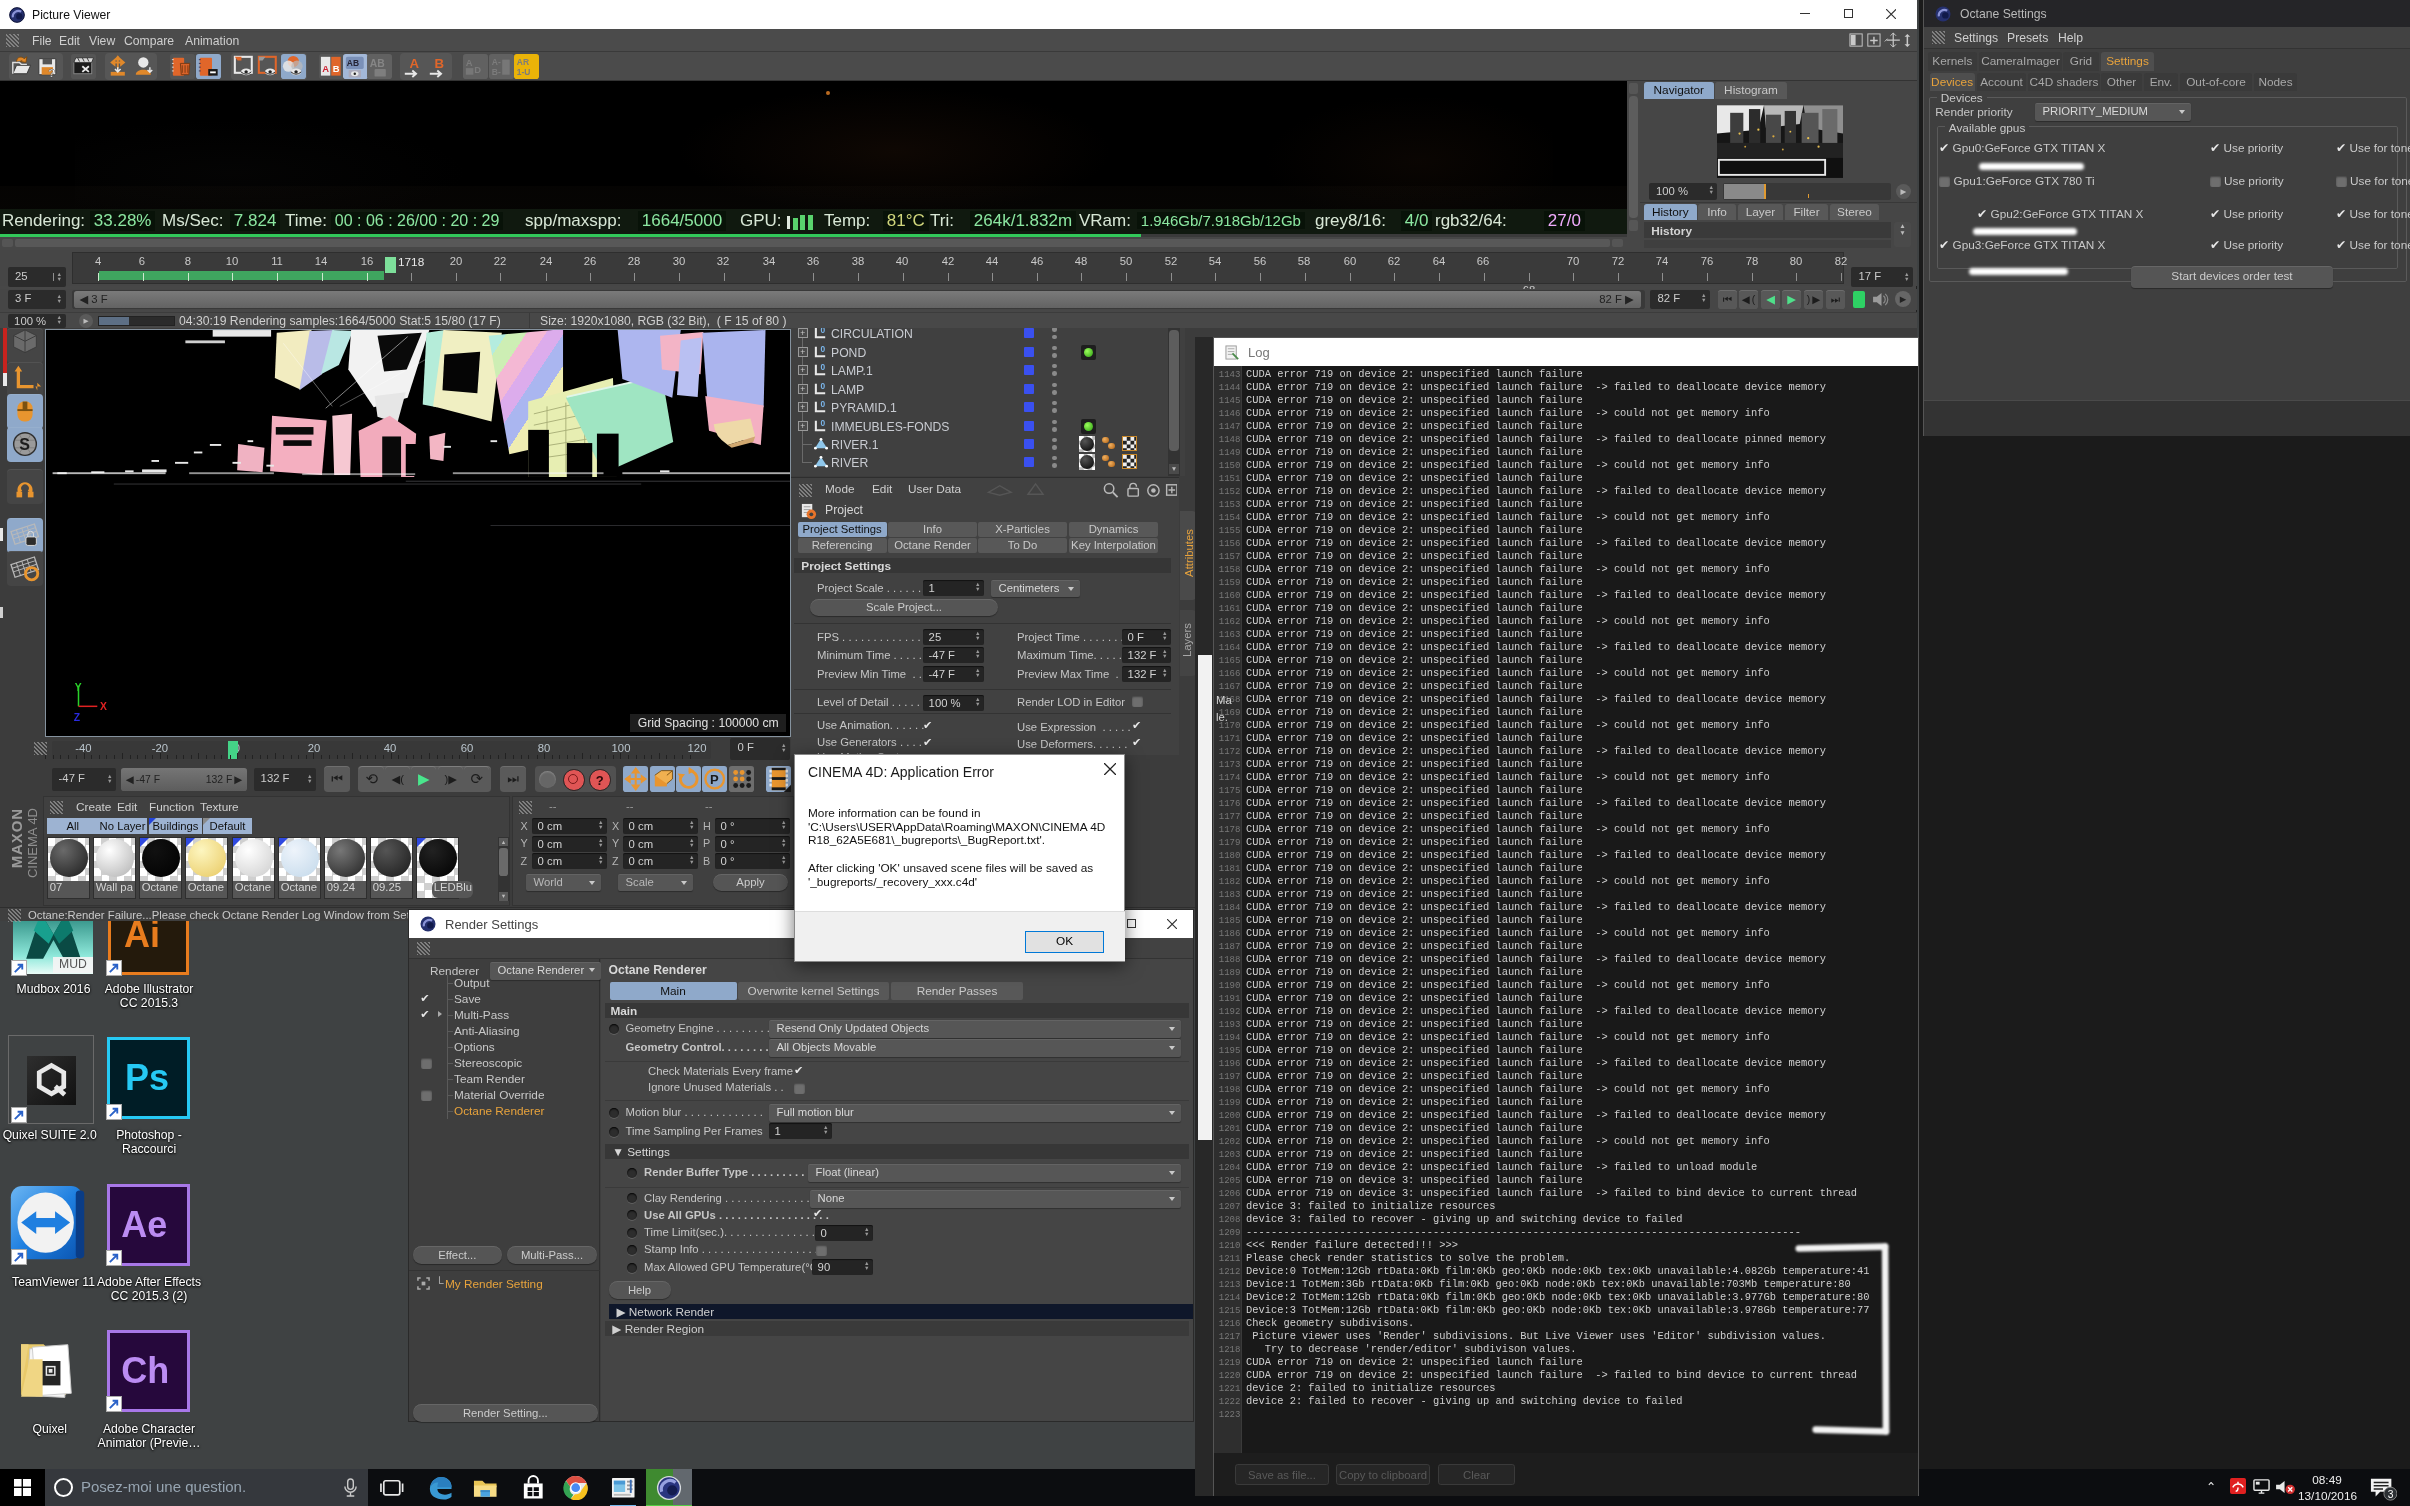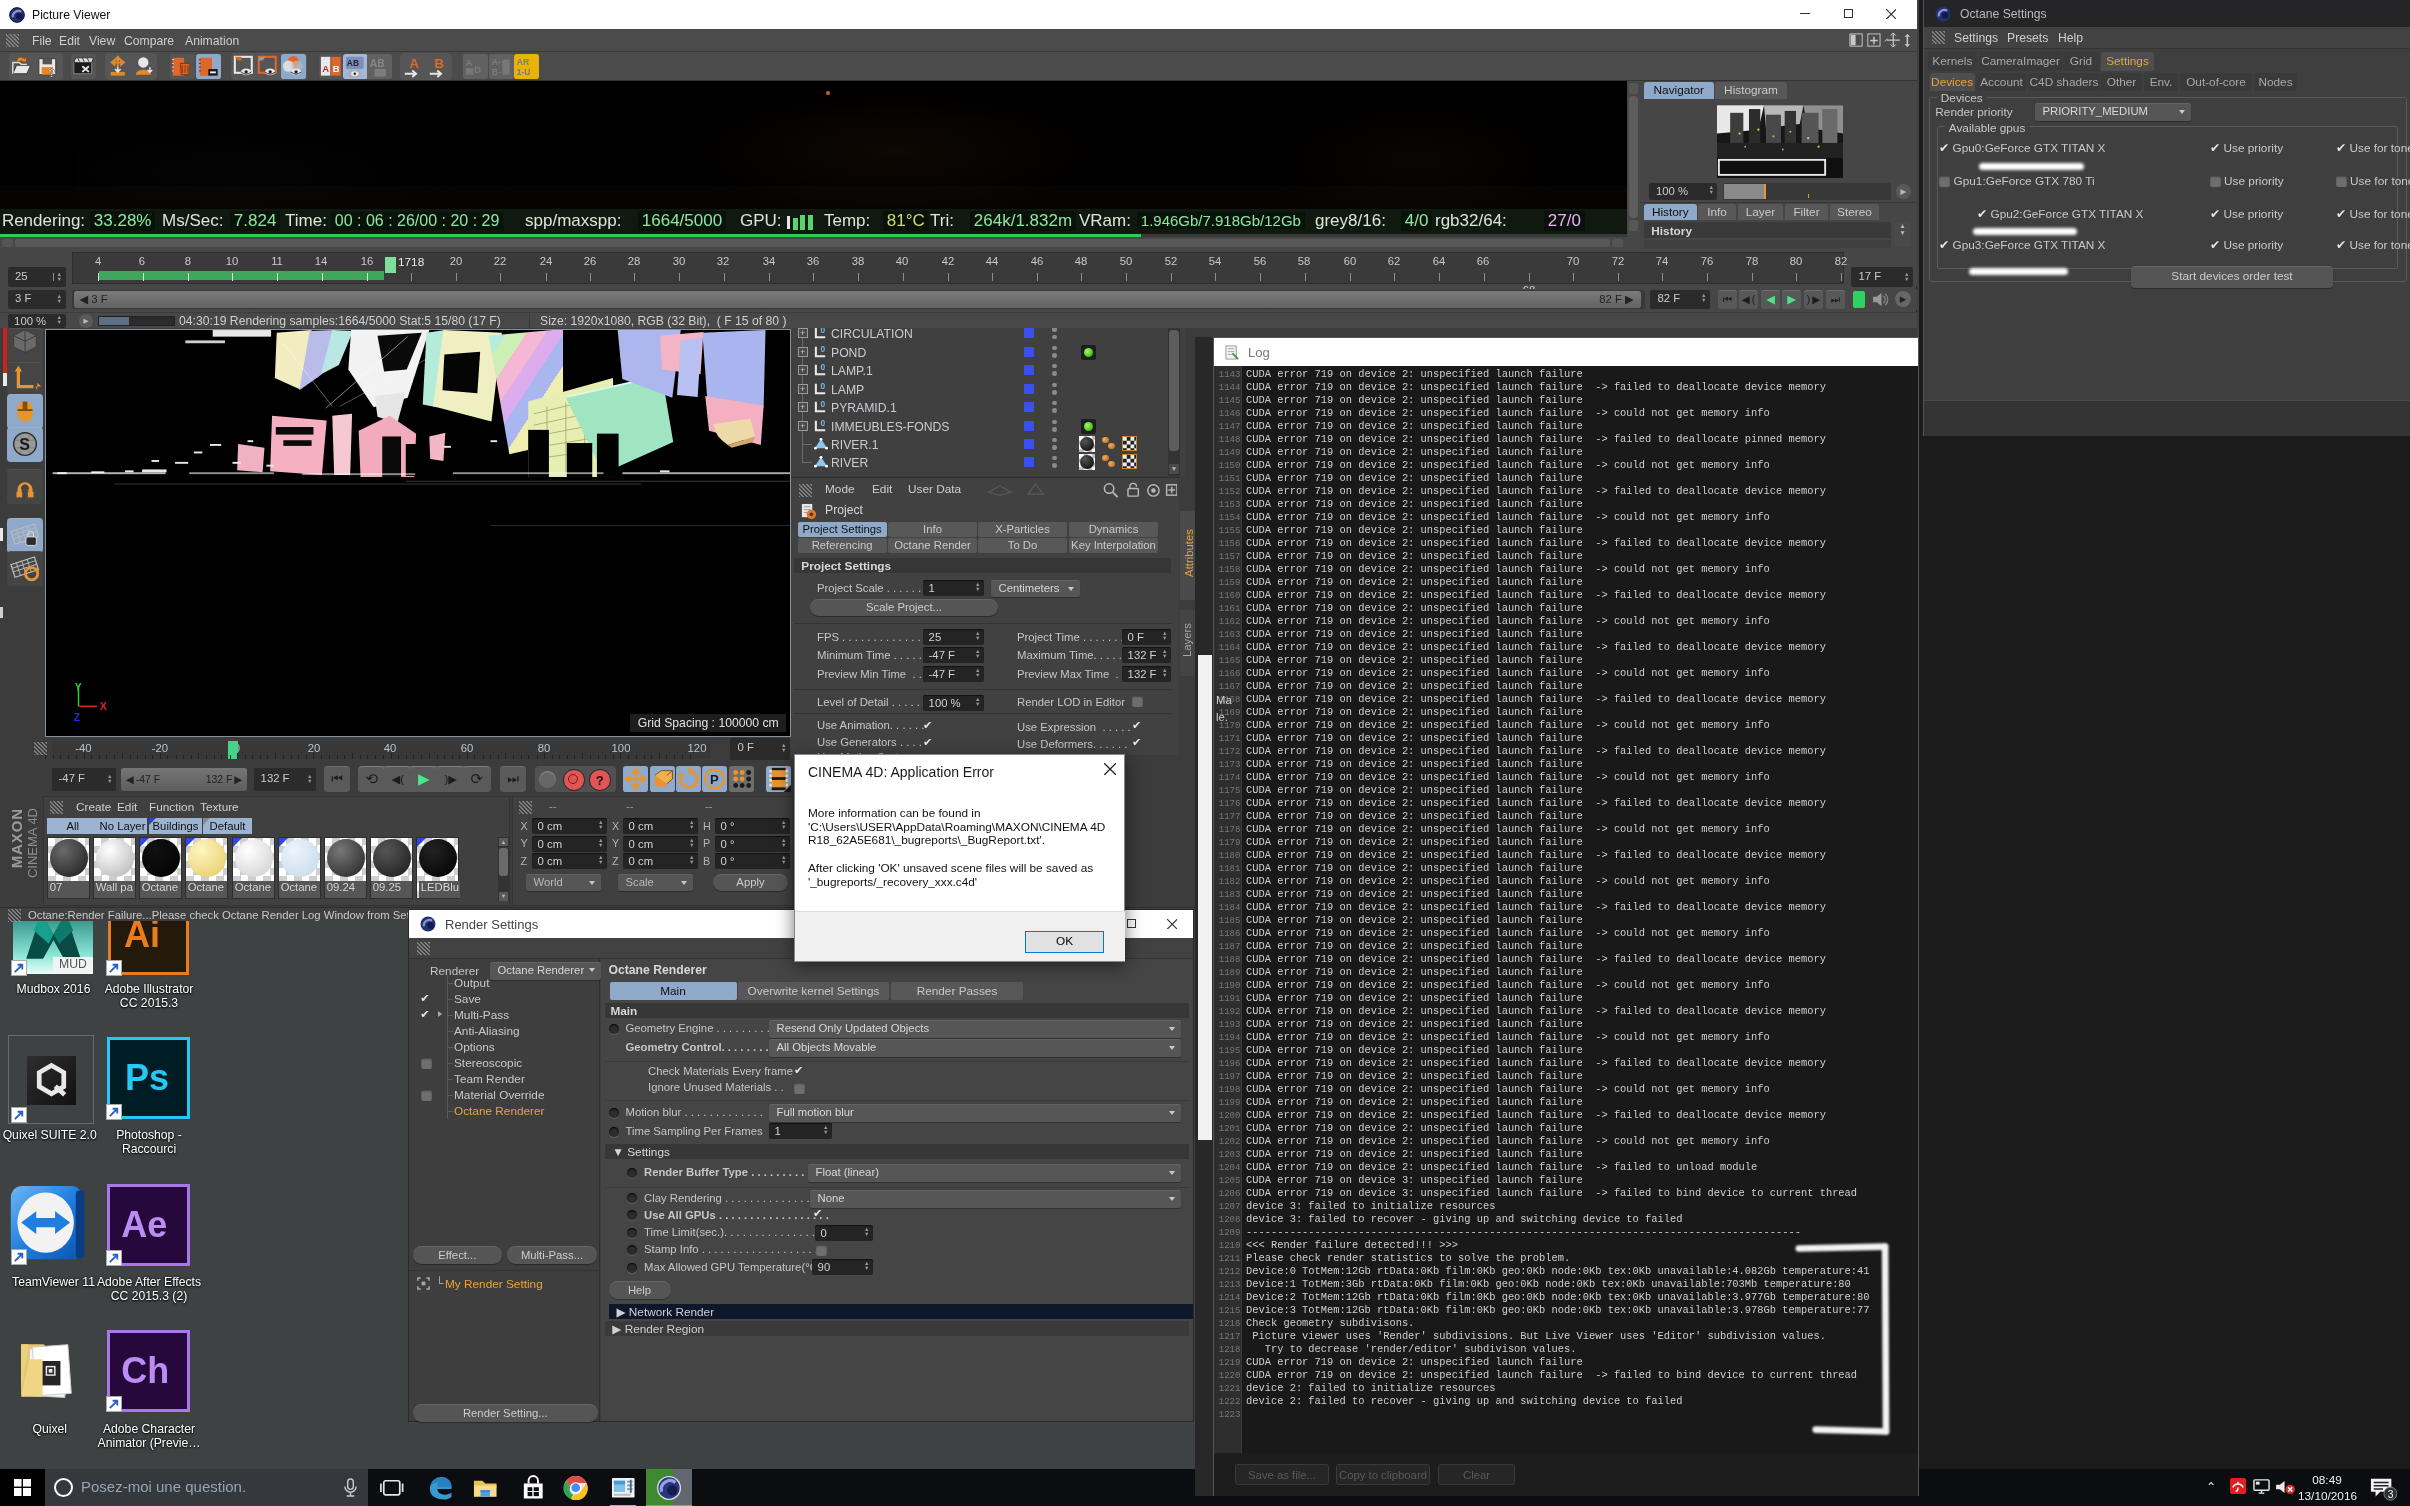--- a/index.html
+++ b/index.html
@@ -934,21 +934,21 @@
           <div class="abs" style="left:1.9px;top:0.9px;width:38px;height:38px;border-radius:50%;background:radial-gradient(circle at 35% 30%,#777777,#222222);"></div>
           <div class="abs" style="left:0;top:43px;width:41px;height:17px;background:#565656;color:#d5d5d5;font-size:11.3px;padding-left:1.9px;overflow:hidden;white-space:nowrap;">09.24</div>
         </div>
         <div class="abs" style="left:323px;top:0;width:43px;height:62px;background:conic-gradient(#cfcfcf 25%,#fff 25% 50%,#cfcfcf 50% 75%,#fff 75%);background-size:15px 15px;border:0.9px solid #2e2e2e;">
           <div class="abs" style="left:1.9px;top:0.9px;width:38px;height:38px;border-radius:50%;background:radial-gradient(circle at 35% 30%,#555555,#1a1a1a);"></div>
           <div class="abs" style="left:0;top:43px;width:41px;height:17px;background:#565656;color:#d5d5d5;font-size:11.3px;padding-left:1.9px;overflow:hidden;white-space:nowrap;">09.25</div>
         </div>
         <div class="abs" style="left:369px;top:0;width:43px;height:62px;background:conic-gradient(#cfcfcf 25%,#fff 25% 50%,#cfcfcf 50% 75%,#fff 75%);background-size:15px 15px;border:0.9px solid #2e2e2e;">
           <div class="abs" style="left:1.9px;top:0.9px;width:38px;height:38px;border-radius:50%;background:radial-gradient(circle at 35% 30%,#222222,#000000);"></div>
           <div class="abs" style="left:0;top:0;border-left:9.4px solid #2f49e0;border-bottom:9.4px solid transparent;"></div>
-          <div class="abs" style="left:2px;top:43px;width:41px;height:17px;background:#565656;color:#d5d5d5;font-size:11.3px;padding-left:1.9px;overflow:hidden;white-space:nowrap;">LEDBlu</div>
+          <div class="abs" style="left:15px;top:43px;width:41px;height:17px;background:#565656;color:#d5d5d5;font-size:11.3px;padding-left:1.9px;overflow:hidden;white-space:nowrap;border-radius:6px;">LEDBlu</div>
         </div>
       </div>
       <div class="abs" style="left:454px;top:40px;width:11.3px;height:64px;background:#333;">
         <div class="abs" style="left:0.9px;top:0.9px;width:9.4px;height:8.5px;background:#5a5a5a;color:#bbb;font-size:5.6px;text-align:center;line-height:8.5px;">▲</div>
         <div class="abs" style="left:0.9px;top:11.3px;width:9.4px;height:28px;background:#6a6a6a;border-radius:2.8px;"></div>
         <div class="abs" style="left:0.9px;top:55px;width:9.4px;height:8.5px;background:#5a5a5a;color:#bbb;font-size:5.6px;text-align:center;line-height:8.5px;">▼</div>
       </div>
     </div>
     <div class="abs" style="left:512px;top:468px;width:282px;height:110px;background:#404040;border:0.9px solid #333;">
       <div class="abs grip" style="left:5.6px;top:3.8px;"></div>

